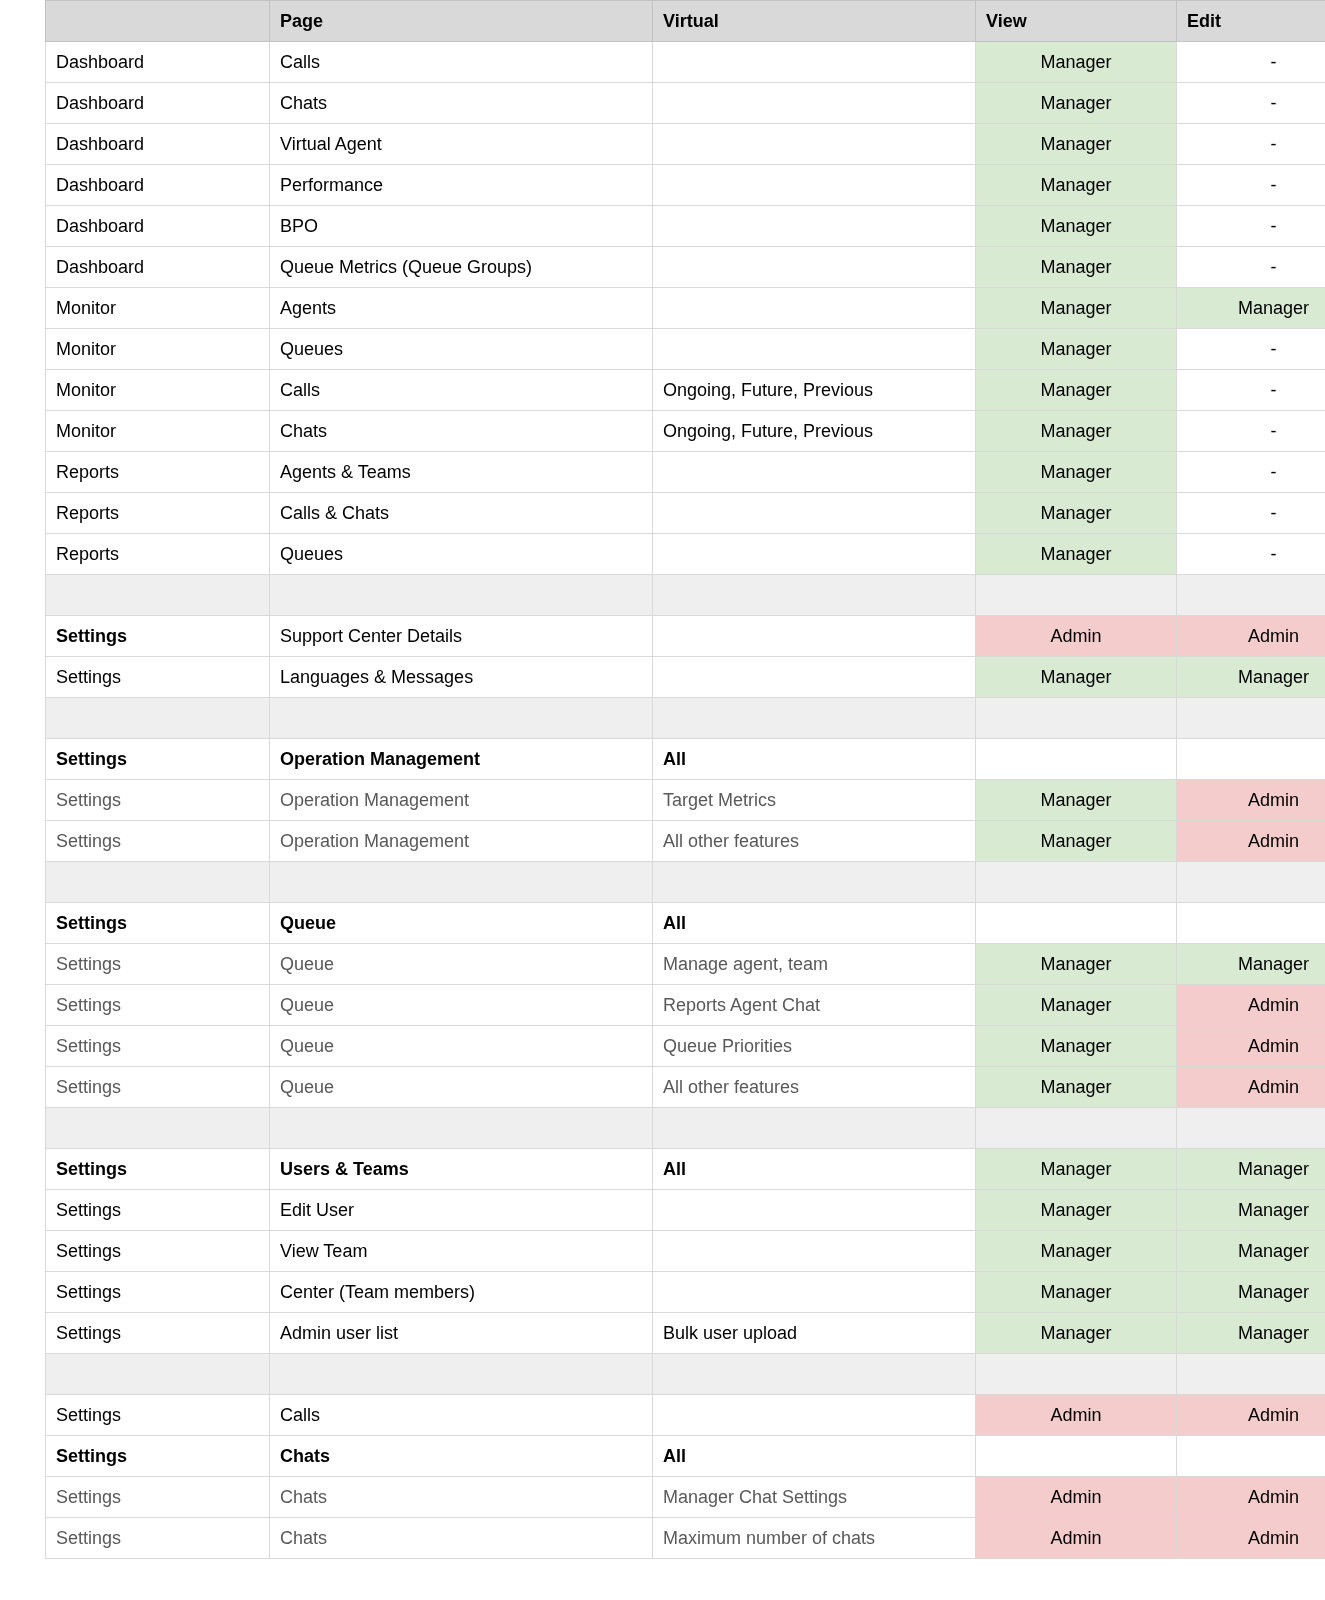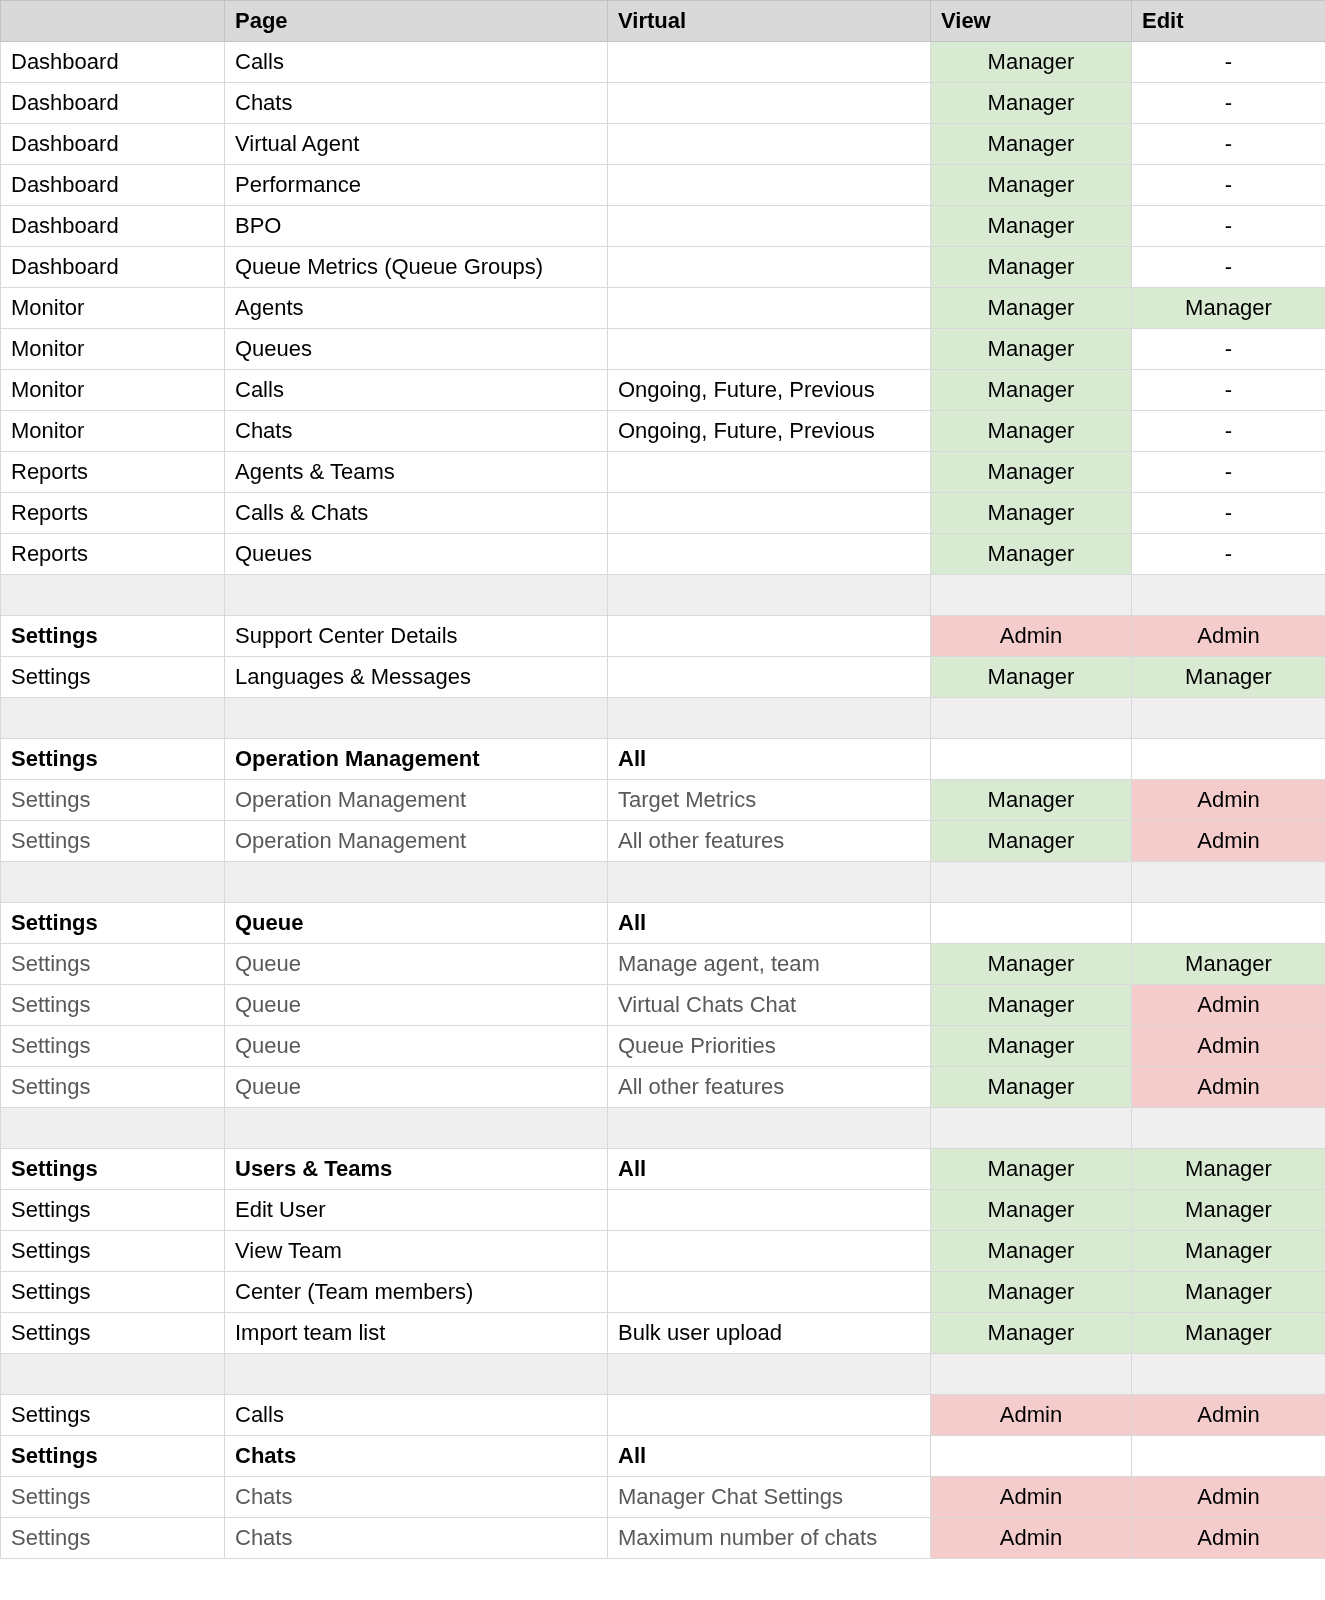--- a/index.html
+++ b/index.html
@@ -1,20 +1,21 @@
 <!DOCTYPE html>
 <html style="--header-bg: #d9d9d9; --spacer-bg: #efefef;"><head>
 <meta charset="utf-8">
 <style>
   html,body{margin:0;padding:0;background:#ffffff;}
   .sheet{
     width:1172px;
     font-family:"Liberation Sans", sans-serif;
-    font-size:22px;
+    font-size:18px;
     color:#000;
+    margin-left:45px;
   }
   table{
     border-collapse:collapse;
     table-layout:fixed;
     width:1325px;
   }
   col.c-cat{width:224px}
   col.c-page{width:383px}
   col.c-feat{width:323px}
   col.c-view{width:201px}
@@ -219,21 +220,21 @@
         <tr>
           <td class="gray">Settings</td>
           <td class="gray">Queue</td>
           <td class="gray">Manage agent, team</td>
           <td class="center" style="background: rgb(217, 234, 211);">Manager</td>
           <td class="center" style="background: rgb(217, 234, 211);">Manager</td>
         </tr>
         <tr>
           <td class="gray">Settings</td>
           <td class="gray">Queue</td>
-          <td class="gray">Virtual Chats Chat</td>
+          <td class="gray">Reports Agent Chat</td>
           <td class="center" style="background: rgb(217, 234, 211);">Manager</td>
           <td class="center" style="background: rgb(244, 204, 204);">Admin</td>
         </tr>
         <tr>
           <td class="gray">Settings</td>
           <td class="gray">Queue</td>
           <td class="gray">Queue Priorities</td>
           <td class="center" style="background: rgb(217, 234, 211);">Manager</td>
           <td class="center" style="background: rgb(244, 204, 204);">Admin</td>
         </tr>
@@ -274,21 +275,21 @@
         </tr>
         <tr>
           <td>Settings</td>
           <td>Center (Team members)</td>
           <td></td>
           <td class="center" style="background: rgb(217, 234, 211);">Manager</td>
           <td class="center" style="background: rgb(217, 234, 211);">Manager</td>
         </tr>
         <tr>
           <td>Settings</td>
-          <td>Import team list</td>
+          <td>Admin user list</td>
           <td>Bulk user upload</td>
           <td class="center" style="background: rgb(217, 234, 211);">Manager</td>
           <td class="center" style="background: rgb(217, 234, 211);">Manager</td>
         </tr>
         <tr class="spacer">
           <td></td>
           <td></td>
           <td></td>
           <td></td>
           <td></td>

